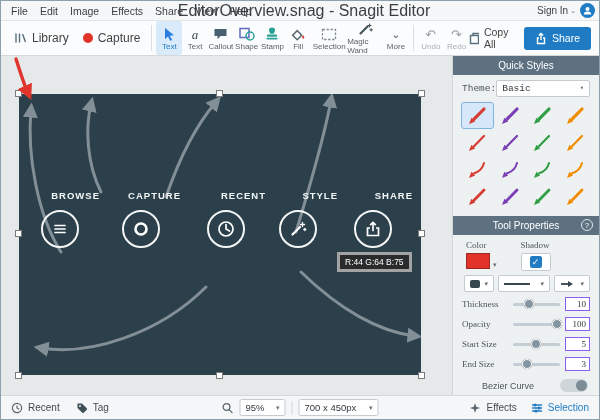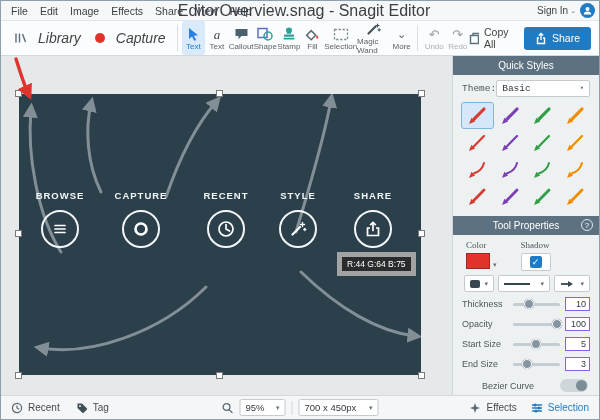--- a/index.html
+++ b/index.html
@@ -11,45 +11,45 @@
   .menubar { flex: 0 0 19px; background: #f6f7f8; display: flex; align-items: center; font-size: 10.5px; color: #3a3f44; padding: 0 4px; position: relative; }
   .menu-item { padding: 1px 6px; }
   .win-title { position: absolute; left: 8px; right: 0; text-align: center; font-size: 16px; color: #3a3f44; pointer-events: none; }
   .menubar-right { margin-left: auto; display: flex; align-items: center; gap: 4px; z-index: 1; }
   .signin { font-size: 10px; display: flex; align-items: center; gap: 2px; }
   .dd { font-size: 7px; color: #6a737a; line-height: 1; }
   .avatar { width: 15px; height: 15px; border-radius: 50%; background: #1f7cc4; display: flex; align-items: center; justify-content: center; overflow: hidden; }
 
   
   .toolbar { flex: 0 0 36px; background: #fbfcfd; border-top: 1px solid #e2e5e7; border-bottom: 1px solid #d4d8db; display: flex; align-items: center; padding: 0 6px; }
-  .tb-btn { display: flex; align-items: center; gap: 11px; font-size: 14px; color: #444; padding: 0 7px; height: 100%; font-style: italic; }
+  .tb-btn { display: flex; align-items: center; gap: 5px; font-size: 12px; color: #444; padding: 0 7px; height: 100%; }
   .vdiv { width: 1px; height: 26px; background: #dcdfe2; margin: 0 4px; flex: 0 0 1px; }
   .tool { width: 33px; height: 34px; display: flex; flex-direction: column; align-items: center; justify-content: center; gap: 1px; font-size: 8px; color: #5a6268; border-radius: 3px; }
   .tool .ticon { height: 15px; display: flex; align-items: flex-end; justify-content: center; }
   .tool.selected { background: #d9eafa; color: #1f7cc4; }
   .tool.wide { width: 46px; }
   .tool.dim { color: #a9b1b6; }
   .glyph { font-size: 13px; line-height: 1; color: #9aa4aa; }
   .toolbar-right { margin-left: auto; display: flex; align-items: center; gap: 12px; padding-right: 2px; }
   .copyall { display: flex; align-items: center; gap: 5px; font-size: 10.5px; color: #444; }
   .share-btn { display: flex; align-items: center; gap: 5px; font-size: 10.5px; color: #fff; background: #1f7cc4; border-radius: 3px; height: 23px; padding: 0 11px; }
   .cap-dot { width: 10px; height: 10px; border-radius: 50%; background: #e2332b; }
   .serif-a { font-family: "Liberation Serif", serif; font-style: italic; font-size: 13px; color: #3c4852; line-height: 1; }
 
   
   .content { flex: 1; display: flex; min-height: 0; }
 
   
   .workspace { flex: 1; position: relative; background: #e6e9ea; overflow: hidden; }
   .canvas { position: absolute; left: 18px; top: 38px; width: 402px; height: 281px; background: rgb(44,64,75); }
   .canvas-arrows { position: absolute; left: 0; top: 0; }
-  .c-item { position: absolute; top: 96px; width: 80px; text-align: center; }
+  .c-item { position: absolute; top: 96px; width: 80px; text-align: right; }
   .c-label { font-size: 9.5px; font-weight: bold; letter-spacing: 1px; color: #f3f6f7; }
   .c-circle { margin: 9px auto 0; width: 38px; height: 38px; border: 2px solid rgba(255,255,255,.95); border-radius: 50%; display: flex; align-items: center; justify-content: center; }
-  .tooltip { position: absolute; left: 318px; top: 158px; background: rgba(42,42,42,.95); border: 5px solid #a3a3a3; color: #fff; font-size: 8.5px; padding: 2px 5px; white-space: nowrap; }
+  .tooltip { position: absolute; left: 318px; top: 158px; background: rgba(42,42,42,.95); border: 3px solid #a3a3a3; color: #fff; font-size: 8.5px; padding: 2px 5px; white-space: nowrap; }
   .handle { position: absolute; width: 7px; height: 7px; background: #fff; border: 1px solid #7a7a7a; }
   .red-annot { position: absolute; left: 2px; top: 0; pointer-events: none; }
 
   
   .rightpanel { flex: 0 0 145px; background: #eef1f2; border-left: 1px solid #d0d5d8; display: flex; flex-direction: column; font-size: 9px; color: #4c555b; }
   .section-header { flex: 0 0 19px; background: #5d7181; color: #fff; font-size: 10px; display: flex; align-items: center; justify-content: center; position: relative; }
   .help-badge { position: absolute; right: 6px; top: 3px; width: 12px; height: 12px; border: 1px solid #dfe6ea; border-radius: 50%; font-size: 8px; display: flex; align-items: center; justify-content: center; }
   .theme-row { display: flex; align-items: center; padding: 5px 9px 3px; font-size: 9.5px; font-family: Liberation Mono, monospace; }
   .select { background: #fff; border: 1px solid #c4cbd0; border-radius: 2px; height: 17px; display: flex; align-items: center; justify-content: space-between; padding: 0 5px; font-size: 9.5px; color: #33393d; }
   .theme-row .select { flex: 1; }
@@ -59,21 +59,21 @@
   .props { flex: 1; padding: 5px 9px 0; display: flex; flex-direction: column; gap: 4px; }
   .cs-row { display: flex; gap: 24px; padding-left: 4px; font-family: Liberation Serif, serif; }
   .cs-col { display: flex; flex-direction: column; gap: 3px; }
   .color-ctrl { display: flex; align-items: flex-end; gap: 3px; }
   .color-swatch { width: 24px; height: 16px; background: #e2332b; border: 1px solid #9c2a23; }
   .shadow-box { width: 30px; height: 18px; background: #fff; border: 1px solid #c4cbd0; border-radius: 2px; display: flex; align-items: center; justify-content: center; }
   .checkbox { width: 12px; height: 12px; background: #1f7cc4; border-radius: 2px; color: #fff; font-size: 9px; line-height: 12px; text-align: center; }
   .mini-row { display: flex; gap: 4px; padding-left: 2px; }
   .swatch-sq { width: 10px; height: 8px; background: #37474f; border-radius: 2px; }
   .line-sample { width: 26px; height: 2px; background: #37474f; }
-  .slider-row { display: flex; align-items: center; gap: 5px; height: 16px; }
+  .slider-row { display: flex; align-items: center; gap: 5px; height: 16px; font-family: Liberation Serif, serif; }
   .slider-label { width: 46px; }
   .slider-track { flex: 1; height: 3px; background: #c3cdd3; border-radius: 2px; position: relative; }
   .slider-knob { position: absolute; top: -4px; width: 10px; height: 10px; border-radius: 50%; background: #8494a0; border: 1px solid #fdfdfd; box-shadow: 0 0 1px rgba(0,0,0,.5); }
   .slider-value { width: 25px; height: 14px; background: #fff; border: 1px solid #8b5cf6; display: flex; align-items: center; justify-content: flex-end; padding: 0 3px; color: #33393d; }
   .bezier-row { display: flex; align-items: center; justify-content: space-between; padding: 3px 2px 0 4px; margin-left: 16px; }
   .toggle { width: 28px; height: 13px; border-radius: 7px; background: #cfd6da; position: relative; }
   .toggle .knob { position: absolute; right: 1px; top: 1px; width: 11px; height: 11px; border-radius: 50%; background: #7d8d96; }
 
   
   .statusbar { flex: 0 0 24px; background: #f4f6f7; border-top: 1px solid #d4d8db; display: flex; align-items: center; padding: 0 10px; font-size: 10px; color: #444c52; position: relative; }

